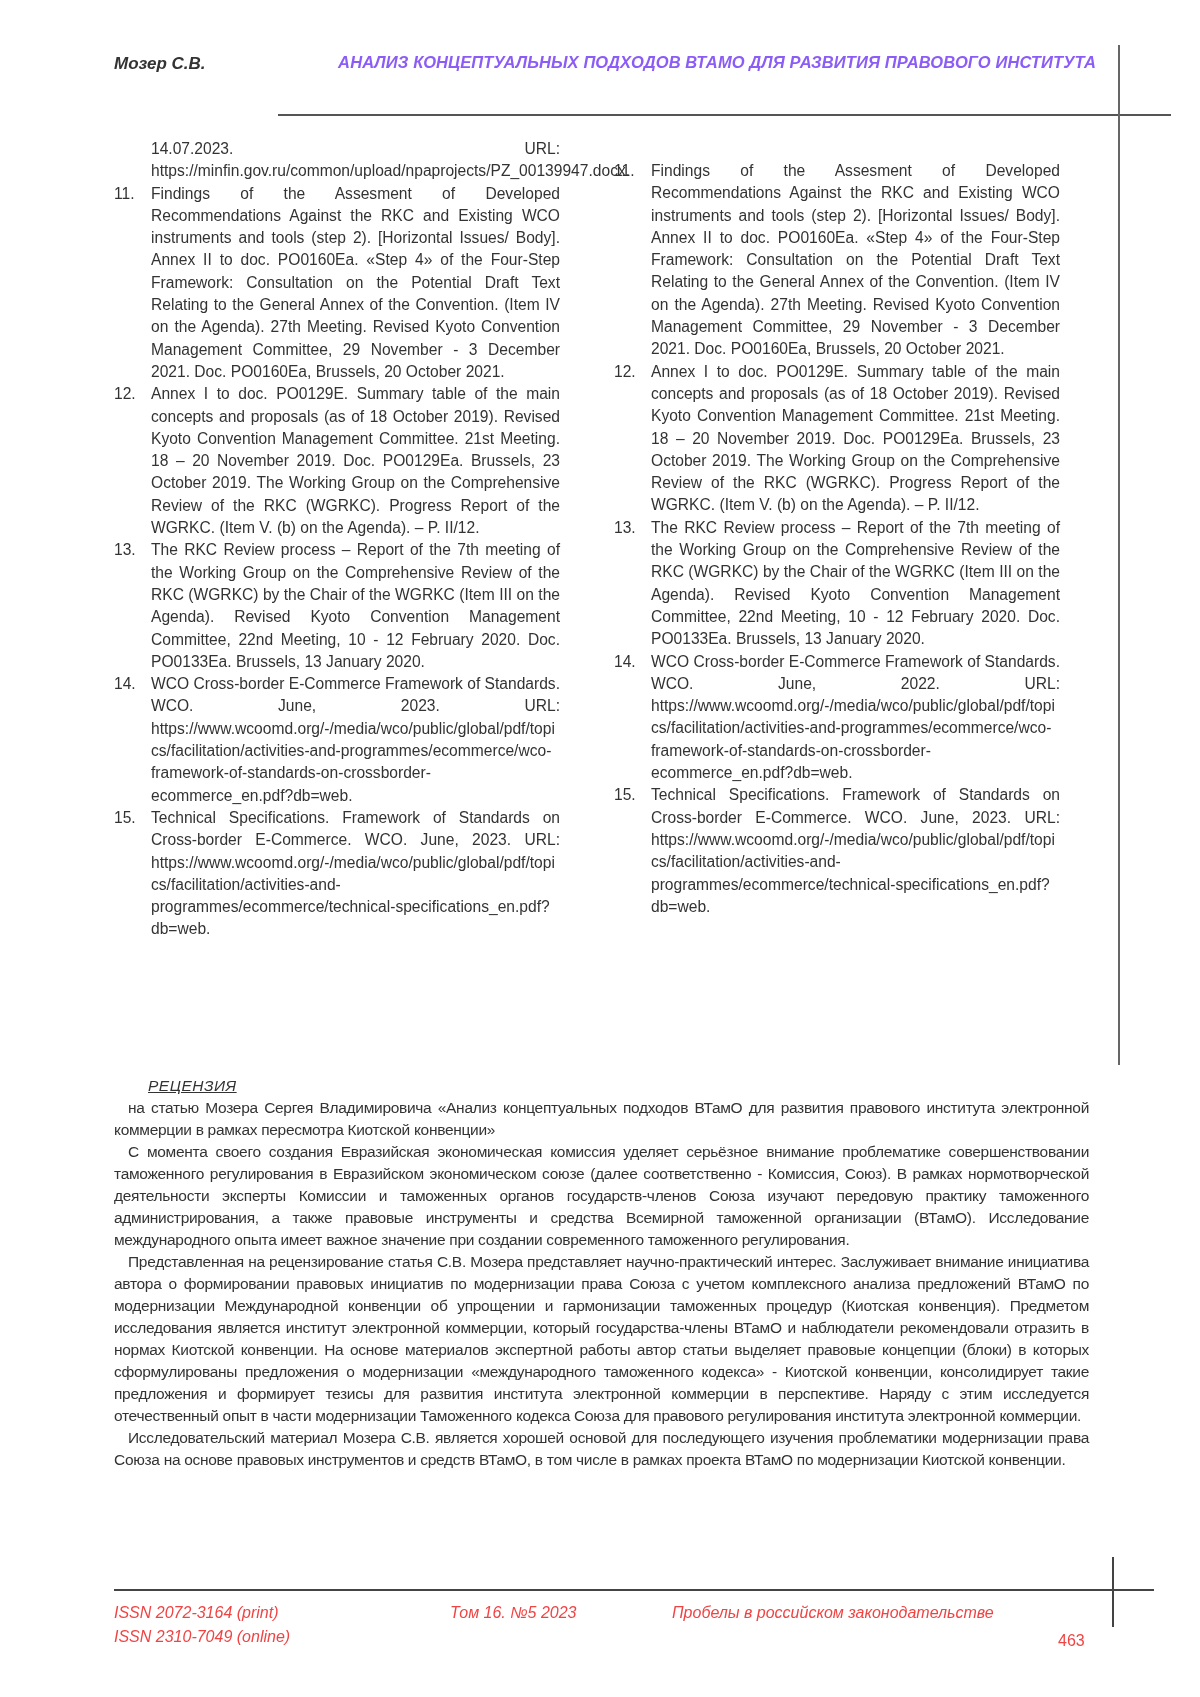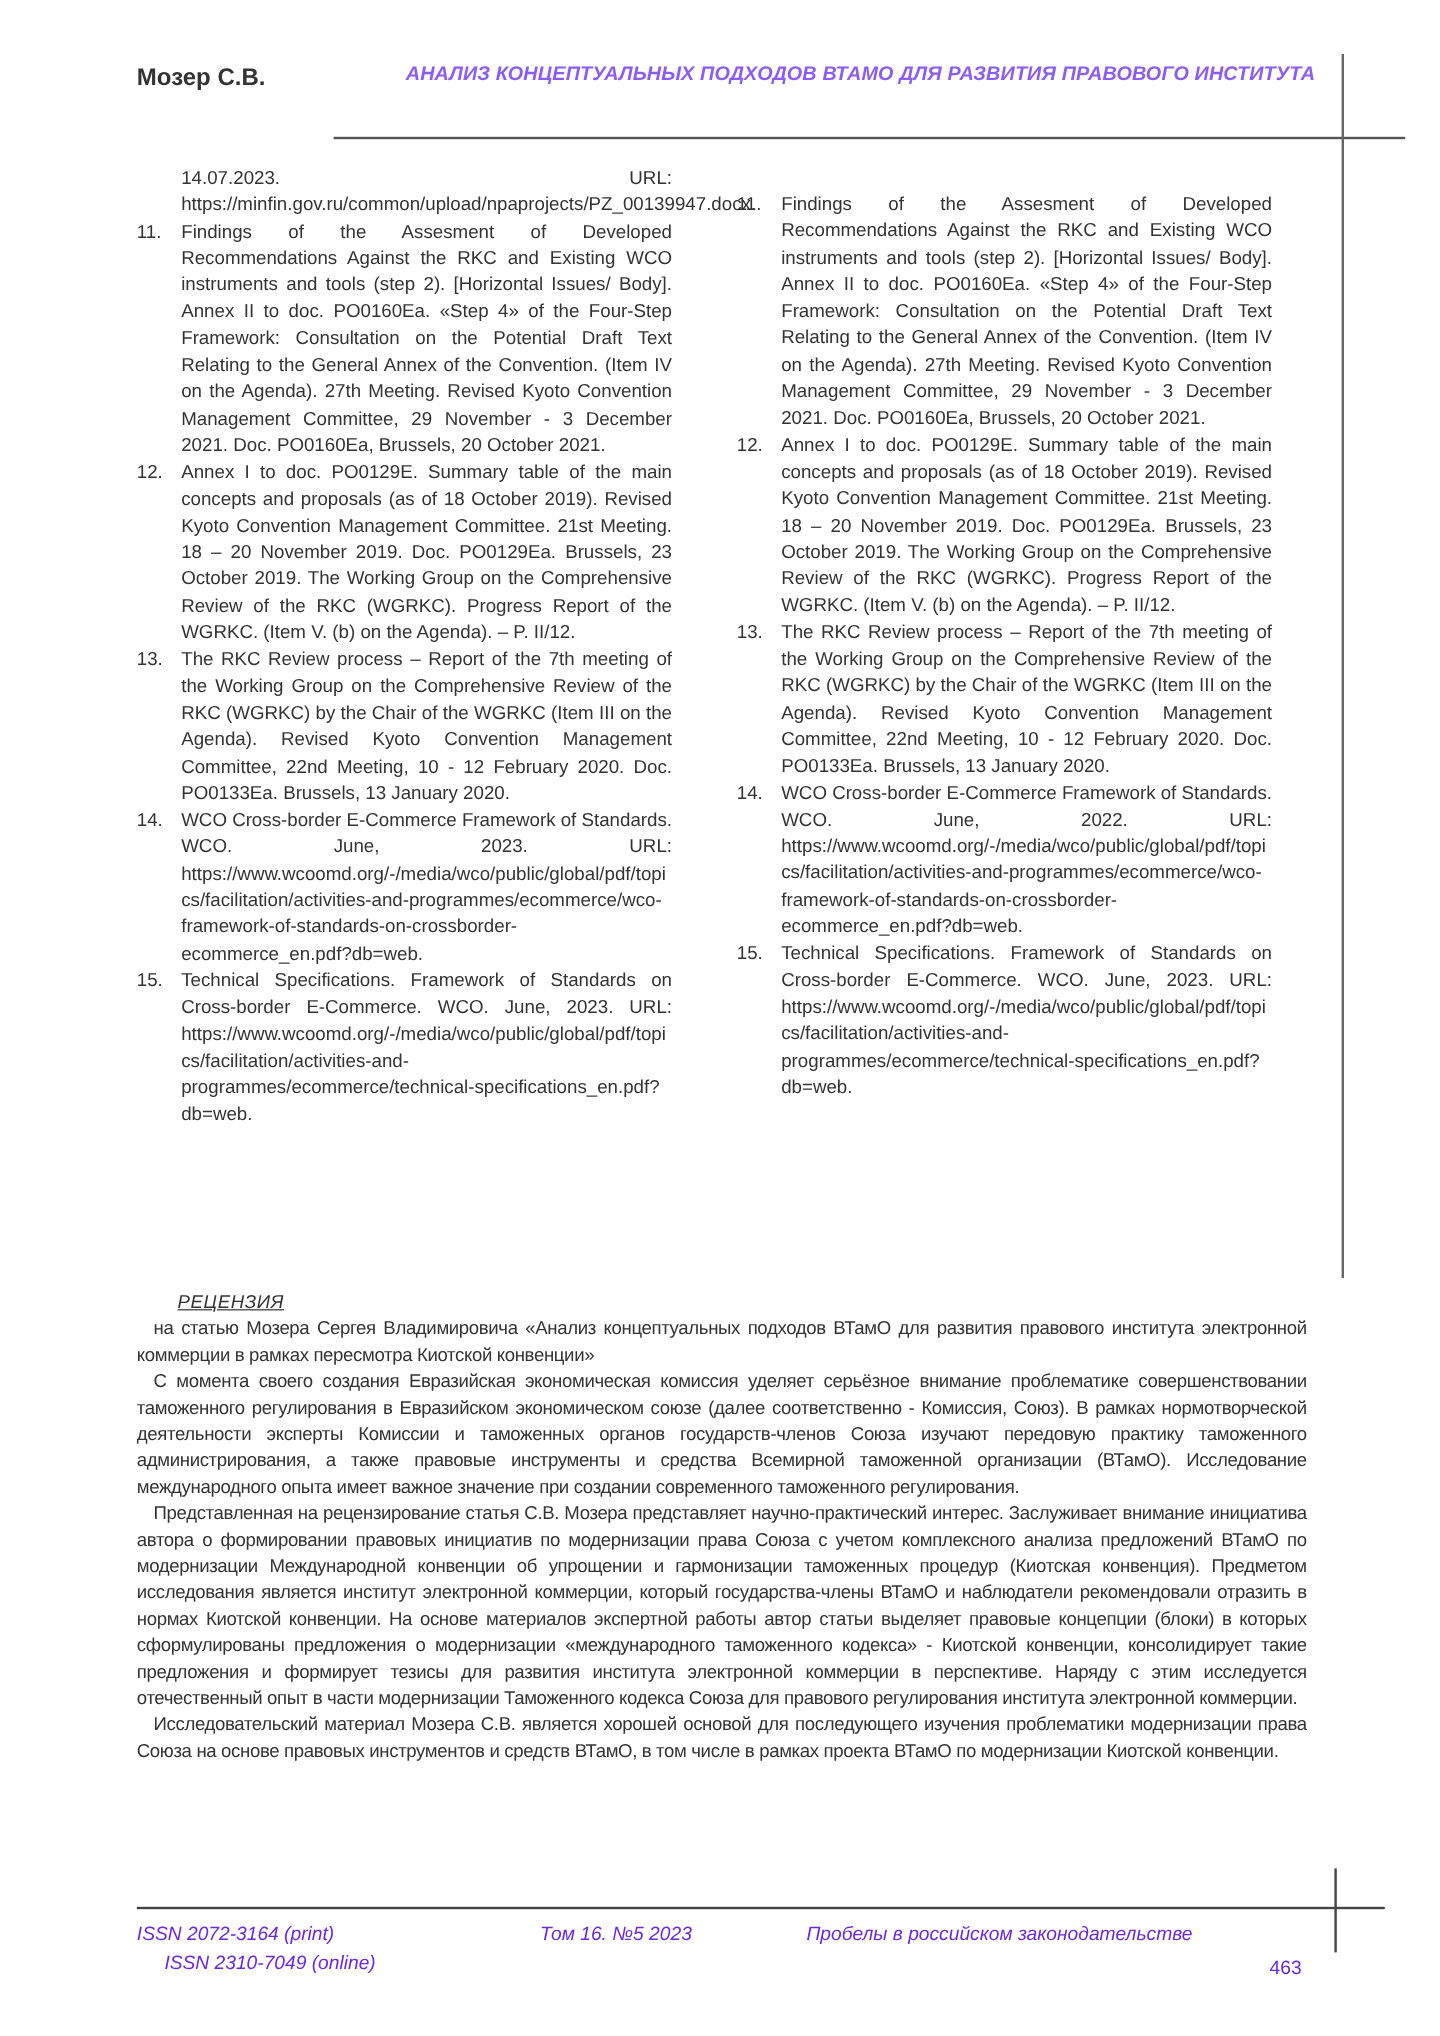--- a/index.html
+++ b/index.html
@@ -2,21 +2,21 @@
 <html><head>
 <meta charset="utf-8">
 <style>
   html, body { margin: 0; padding: 0; background: #ffffff; }
   body {
     width: 1200px; height: 1697px; position: relative; overflow: hidden;
     font-family: "Liberation Sans", "DejaVu Sans", sans-serif; color: #2a2a2a;
   }
   .hdr-author {
     position: absolute; left: 114px; top: 54px;
-    font-weight: bold; font-size: 20px; color: #333;
+    font-style: italic; font-weight: bold; font-size: 17px; color: #333;
   }
   .hdr-title {
     position: absolute; right: 104px; top: 50px; width: 860px;
     text-align: right; font-style: italic; font-weight: bold; font-size: 16.5px;
     line-height: 24px; color: #8b5cf6; letter-spacing: 0.1px;
   }
   .rule-h-top { position: absolute; left: 278px; top: 114px; width: 893px; height: 2px; background: #555; }
   .rule-v-top { position: absolute; left: 1118px; top: 45px; width: 2px; height: 1020px; background: #666; }
   .col {
     position: absolute; top: 138px; width: 446px;
@@ -32,23 +32,23 @@
   .gap { height: 22px; }
   .review {
     position: absolute; left: 114px; top: 1075px; width: 975px;
     font-family: "Liberation Sans", sans-serif; font-size: 15.5px; line-height: 22px; color: #333;
     letter-spacing: -0.3px;
   }
   .review .title { font-style: italic; text-decoration: underline; padding-left: 34px; letter-spacing: 0.5px; }
   .review p { margin: 0; text-align: justify; text-indent: 14px; }
   .rule-h-bot { position: absolute; left: 114px; top: 1589px; width: 1040px; height: 2px; background: #444; }
   .rule-v-bot { position: absolute; left: 1112px; top: 1557px; width: 2px; height: 70px; background: #444; }
-  .ftr { position: absolute; font-style: italic; font-size: 16px; color: #6d28d9; }
+  .ftr { position: absolute; font-style: italic; font-size: 16px; color: #ef4444; }
   .ftr-issn1 { left: 114px; top: 1604px; }
-  .ftr-issn2 { left: 114px; top: 1628px; margin-left: 23px; }
+  .ftr-issn2 { left: 114px; top: 1628px; }
   .ftr-vol { left: 450px; top: 1604px; }
   .ftr-journal { left: 672px; top: 1604px; }
   .ftr-page { left: 1058px; top: 1604px; font-style: normal; margin-top: 28px; }
 </style>
 </head>
 <body>
 
 <div>
   <div class="hdr-author">Мозер С.В.</div>
   <div class="hdr-title">

